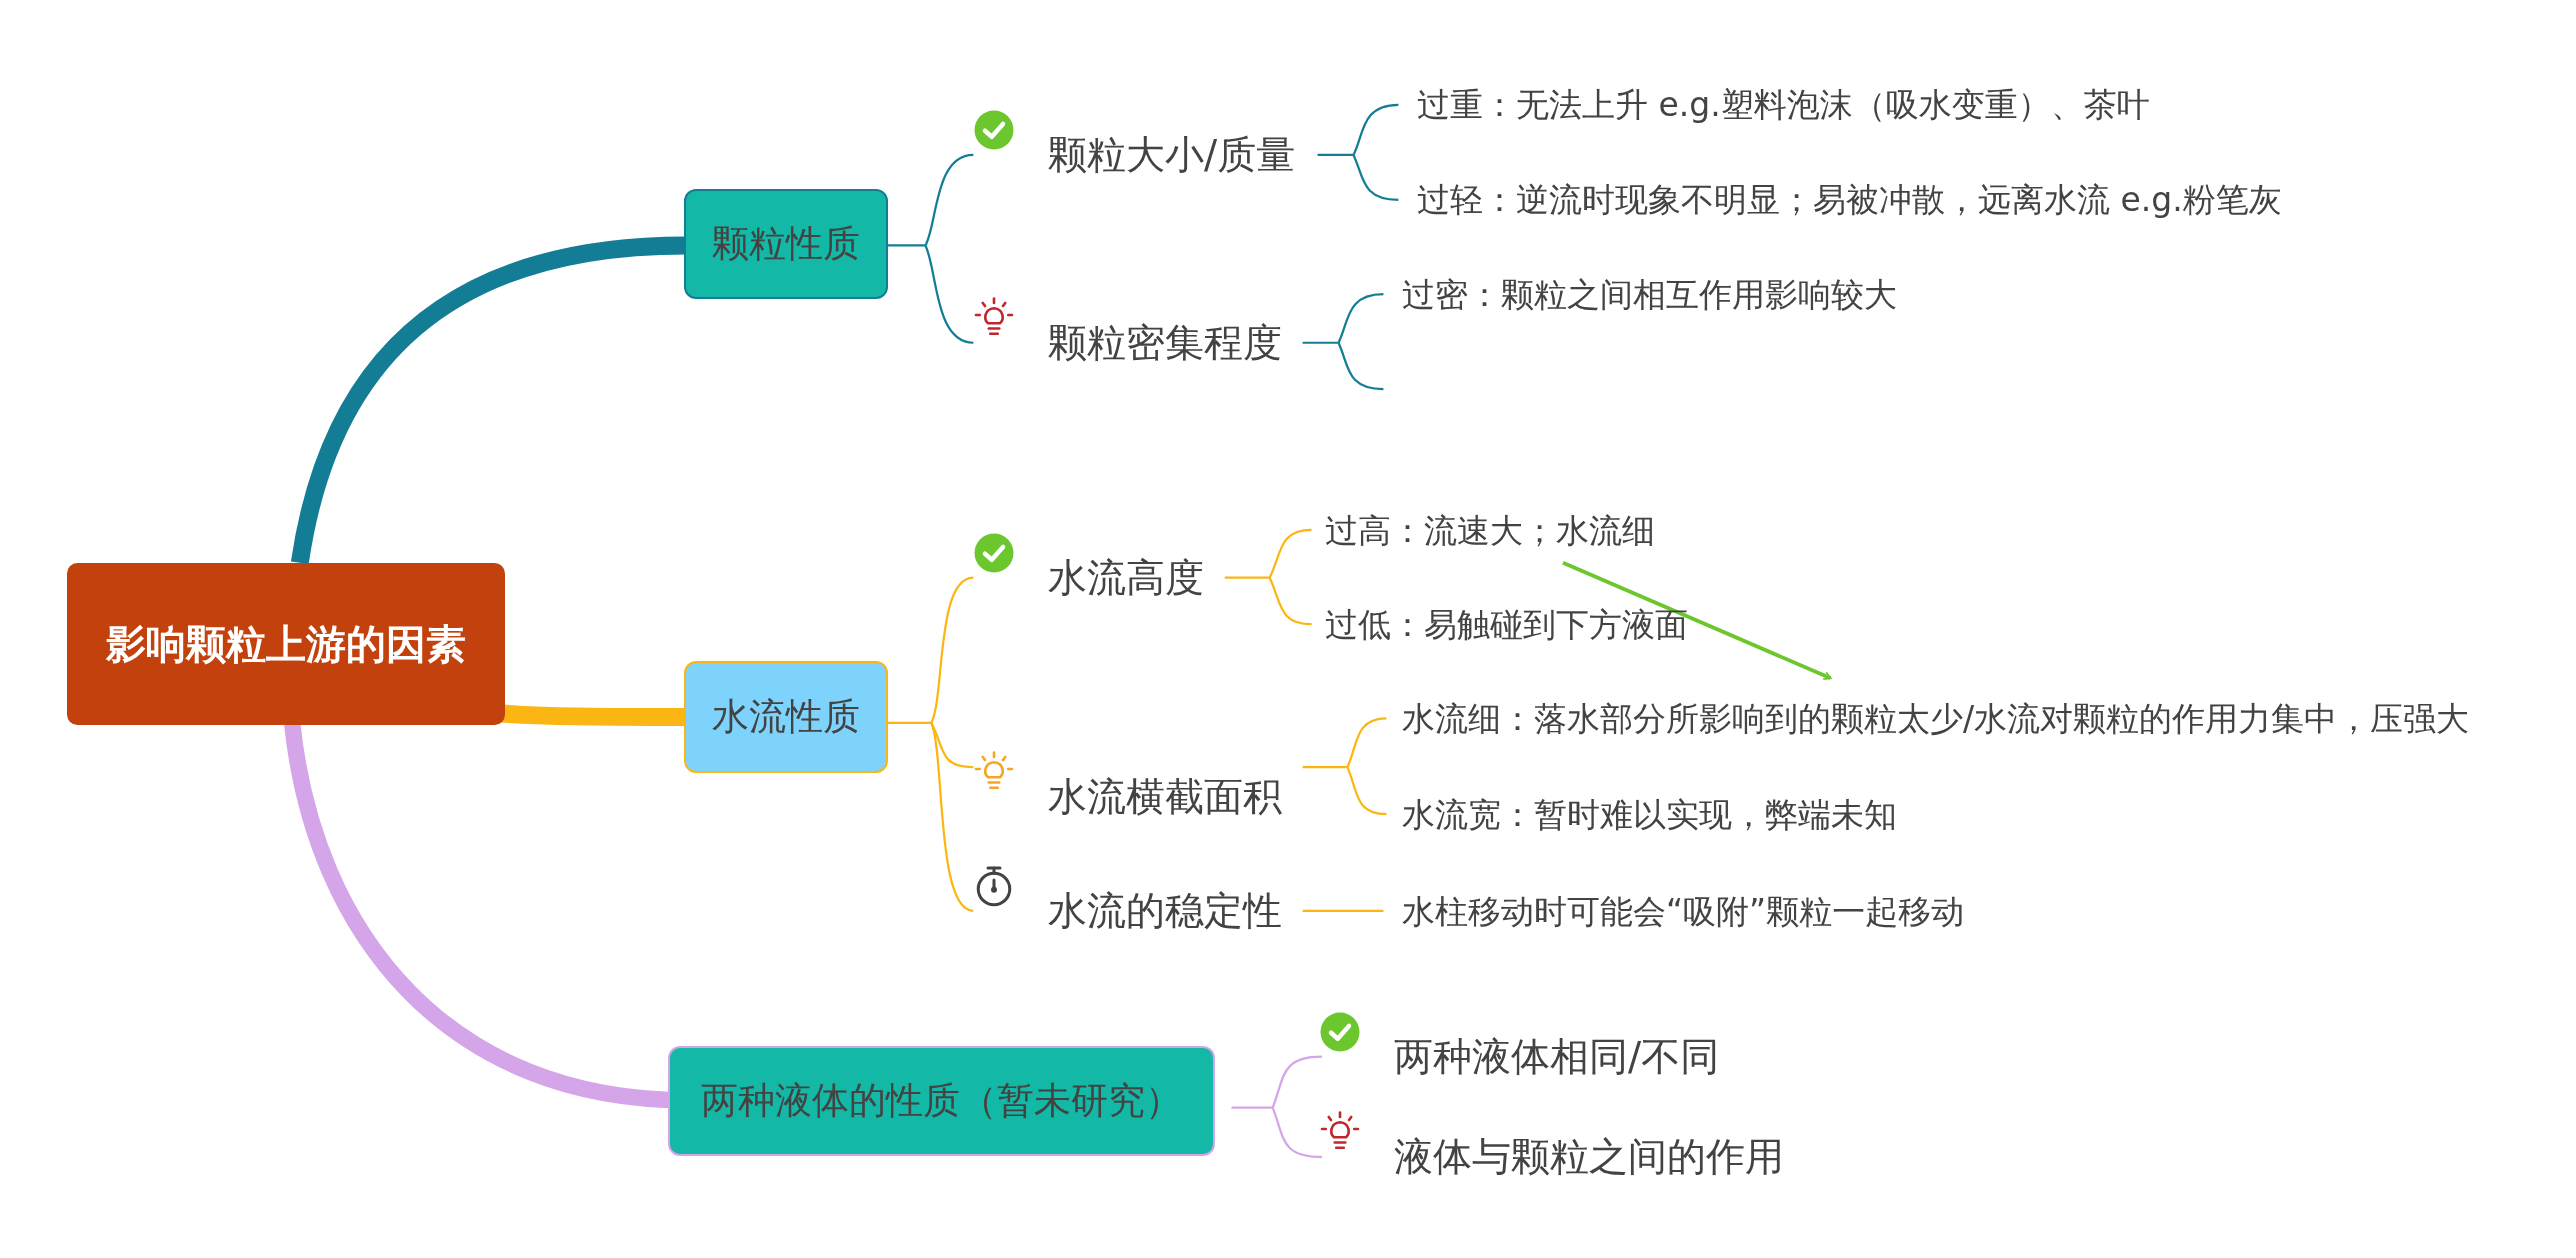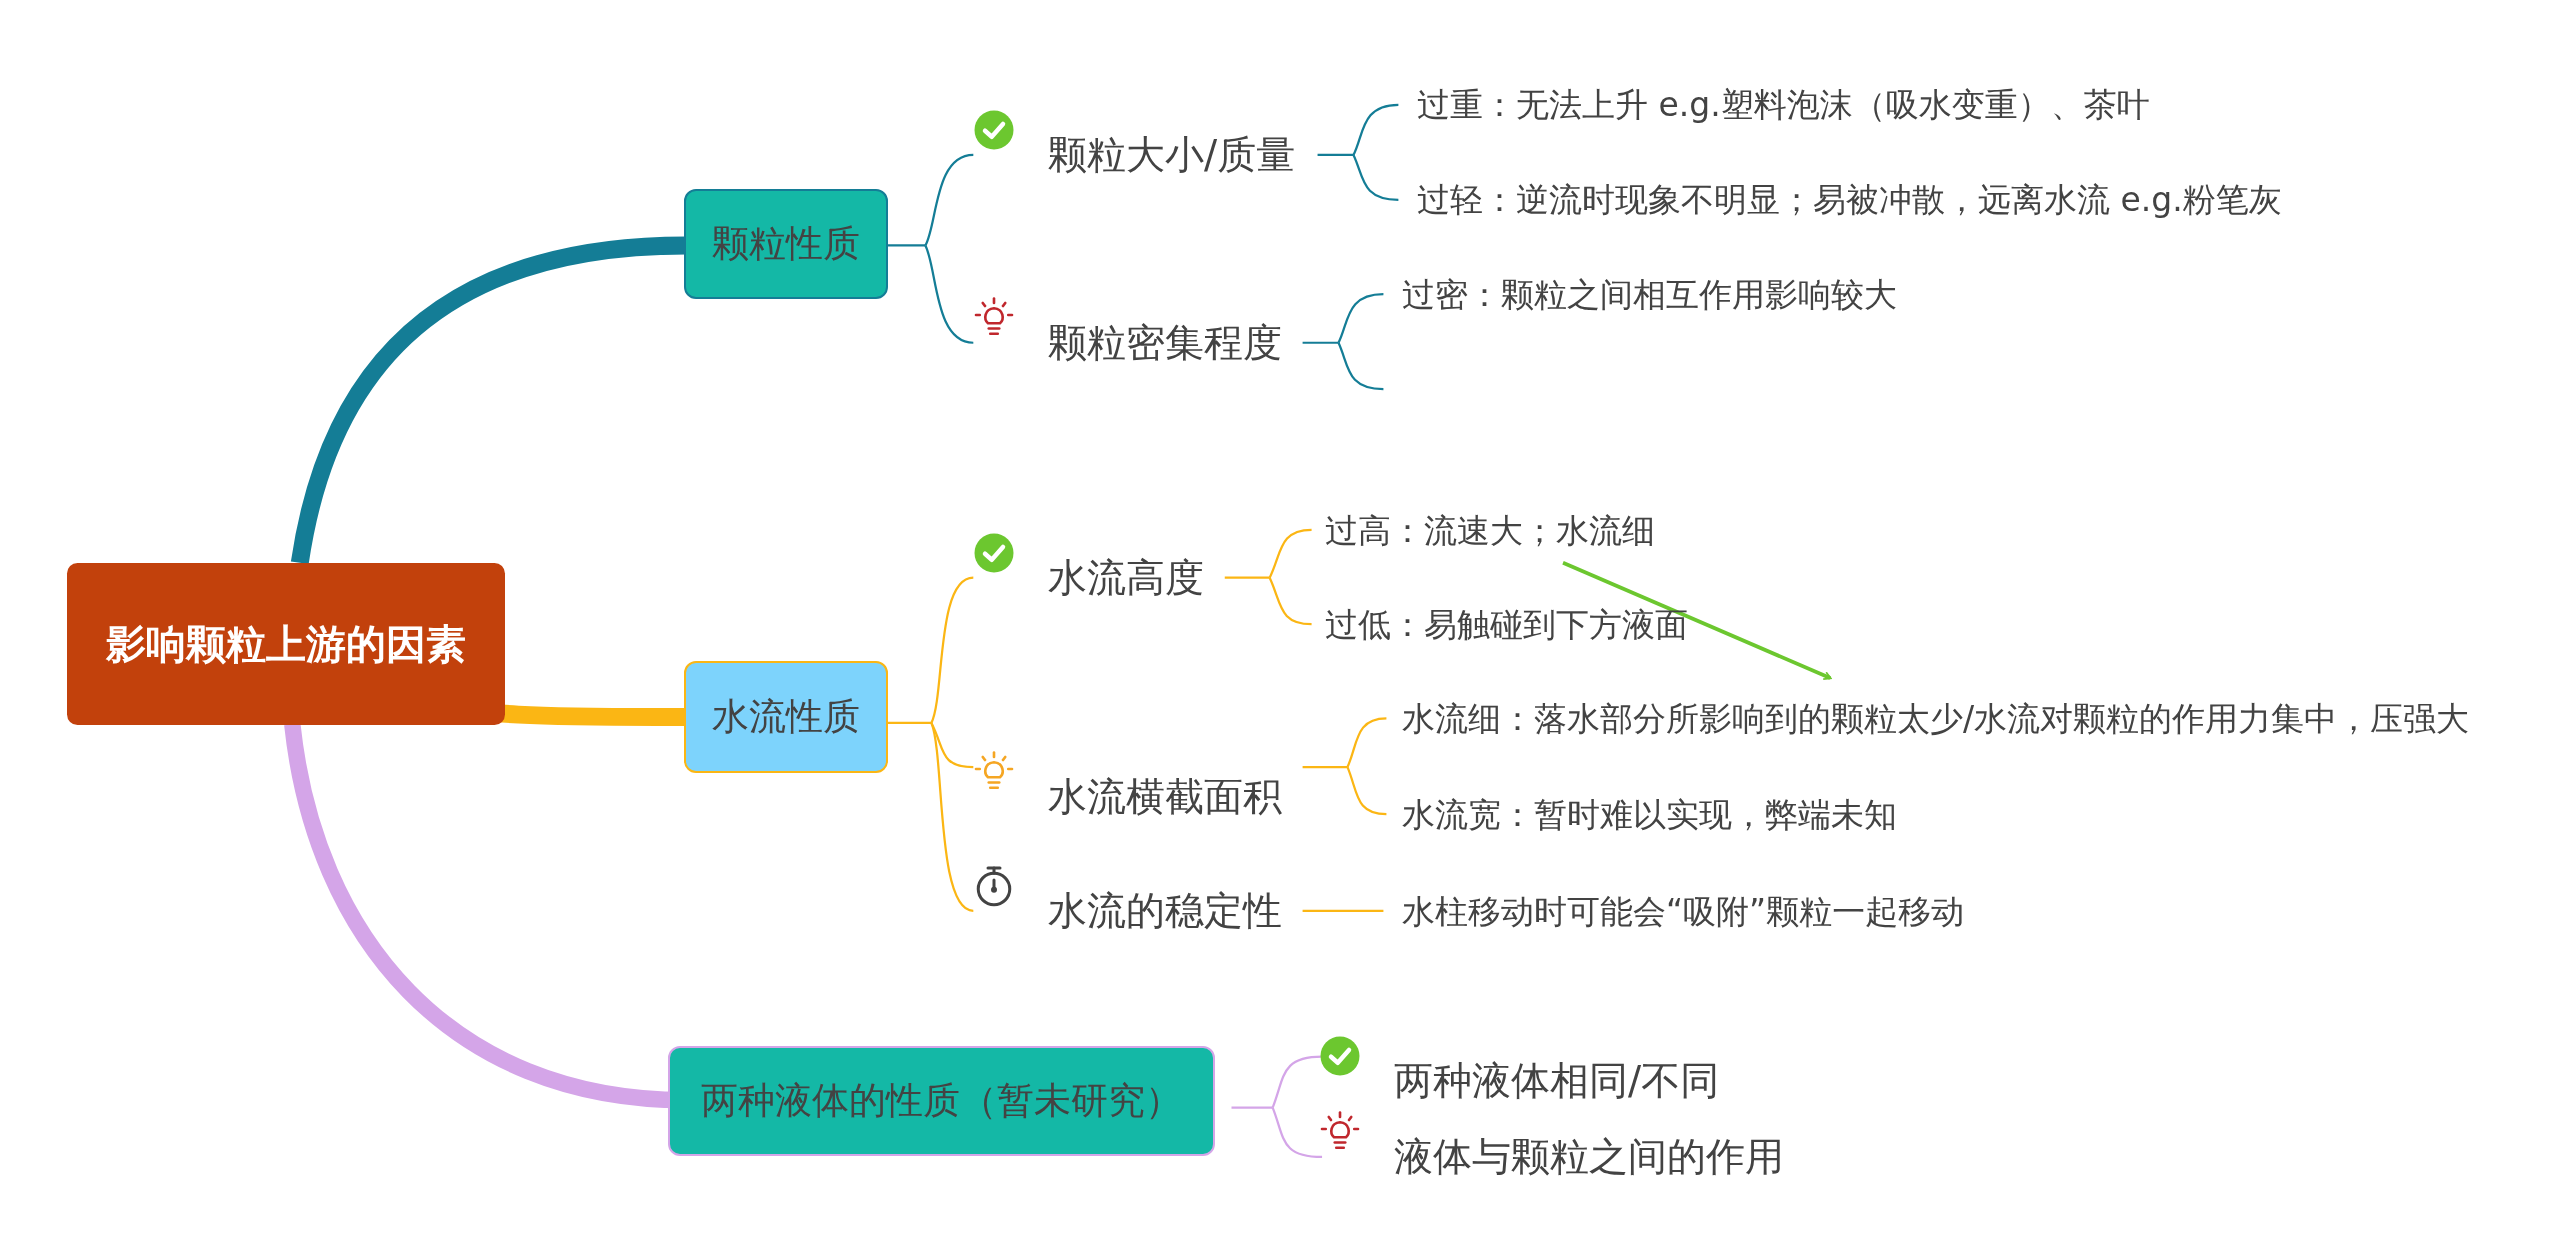--- a/index.html
+++ b/index.html
@@ -129,21 +129,21 @@
         <line x1="20" y1="4" x2="36" y2="4"></line>
           <line x1="28" y1="4" x2="28" y2="11"></line>
         <circle cx="28" cy="32" r="21"></circle>
         <line x1="28" y1="20" x2="28" y2="32"></line>
       </g>
       <circle cx="28" cy="33" r="4" fill="#434343"></circle>
     </svg>
     <span>水流的稳定性</span>
   </div>
 
-  <div class="sub" style="left:1394px; top:1027px;margin-top:24px;">
+  <div class="sub" style="left:1394px; top:1027px;">
     <svg class="icon" viewBox="0 0 56 56">
       <circle cx="28" cy="28" r="26" fill="#6cc72f"></circle>
       <path d="M16 29 L25 37 L40 20" fill="none" stroke="#fff" stroke-width="6" stroke-linecap="round" stroke-linejoin="round"></path>
     </svg>
     <span>两种液体相同/不同</span>
   </div>
   <div class="sub" style="left:1394px; top:1127px;">
     <svg class="icon" viewBox="0 0 56 56">
       <g stroke="#c0272d" stroke-width="3.5" fill="none" stroke-linecap="round">
         <line x1="28" y1="2" x2="28" y2="8"></line>

